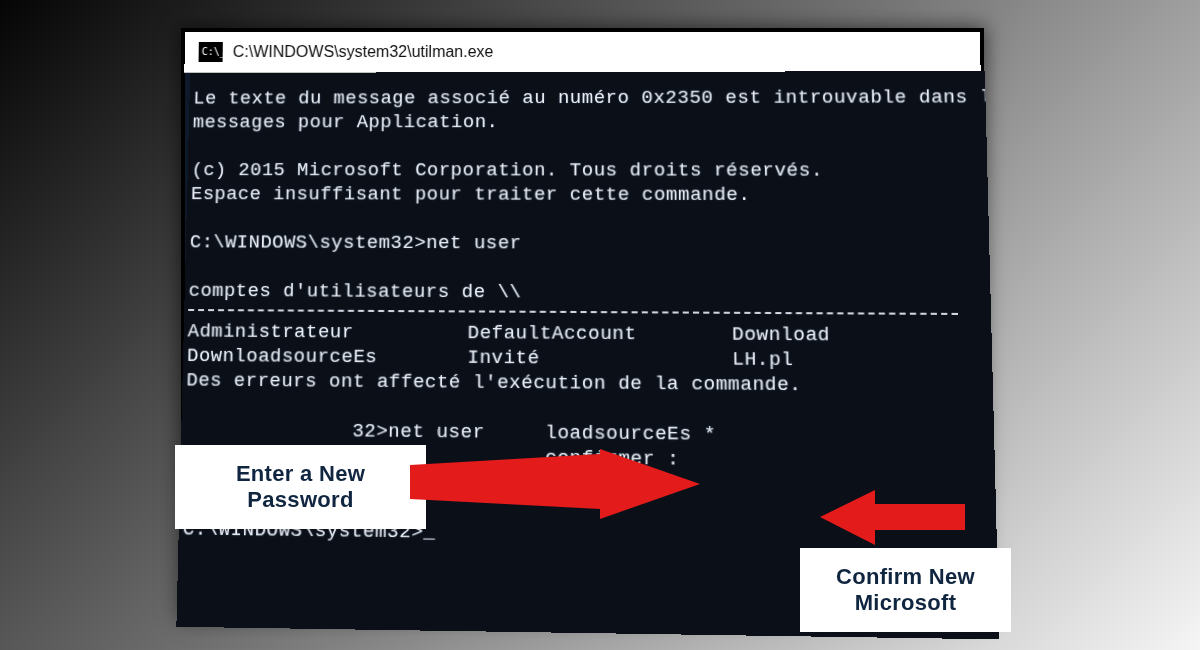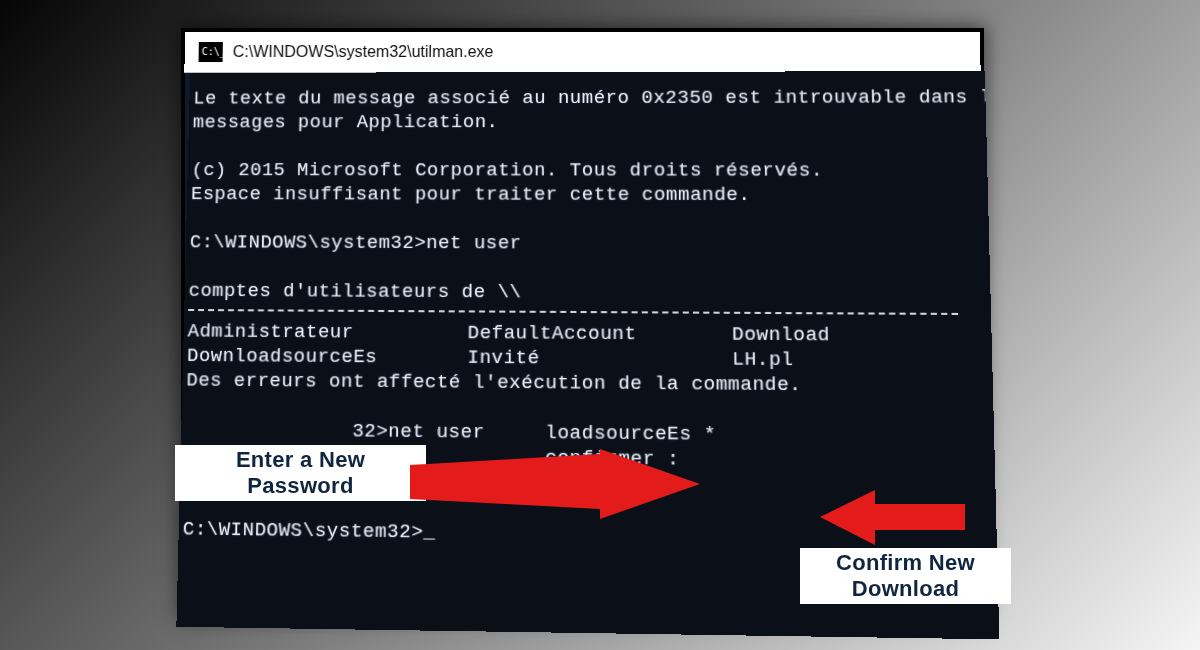--- a/index.html
+++ b/index.html
@@ -11,21 +11,21 @@
   .sysicon::after{content:"C:\\_";color:#fff;font:10px/20px Consolas,monospace;position:absolute;left:3px;top:0}
   .titlebar-text{font:500 16px/1 "Segoe UI",Arial,sans-serif;color:#111}
   
   .console{position:absolute;inset:0;top:40px;background:#0a0f18;color:#eaeef3;
     font:19px/24px Consolas,"Courier New",monospace;white-space:pre;letter-spacing:.5px;
     padding:14px 0 0 4px;overflow:hidden;
     transform:perspective(1100px) rotateX(4deg) rotateY(-2deg);transform-origin:top center;
     text-shadow:0 0 2px rgba(170,200,255,.35)}
   .console .hr{border:none;border-top:2px dashed #cfd6e1;margin:6px 0 8px 0;width:96%}
   
-  .annot{position:absolute;background:#fff;padding:2px 18px;text-align:center;
+  .annot{position:absolute;background:#fff;padding:16px 18px;text-align:center;
     font:700 22px/26px Arial,sans-serif;color:#10253f;letter-spacing:.3px}
   .annot.a1{left:175px;top:445px;width:215px}
   .annot.a2{left:800px;top:548px;width:175px}
   
   .arrow{position:absolute}
   .arrow svg{display:block}
 </style>
 </head>
 <body>
 
@@ -67,16 +67,16 @@
       <polygon points="0,16 190,5 190,0 290,35 190,70 190,60 0,50" fill="#e31b1b"></polygon>
     </svg>
   </div>
 
   <div class="arrow" style="left:820px;top:490px">
     <svg width="145" height="55" viewBox="0 0 145 55">
       <polygon points="145,14 55,14 55,0 0,27 55,55 55,40 145,40" fill="#e31b1b"></polygon>
     </svg>
   </div>
   <div class="annot a2">
-    <span>Confirm New Download</span>
+    <span>Confirm New Microsoft</span>
   </div>
 
 </div>
 
 </body></html>

